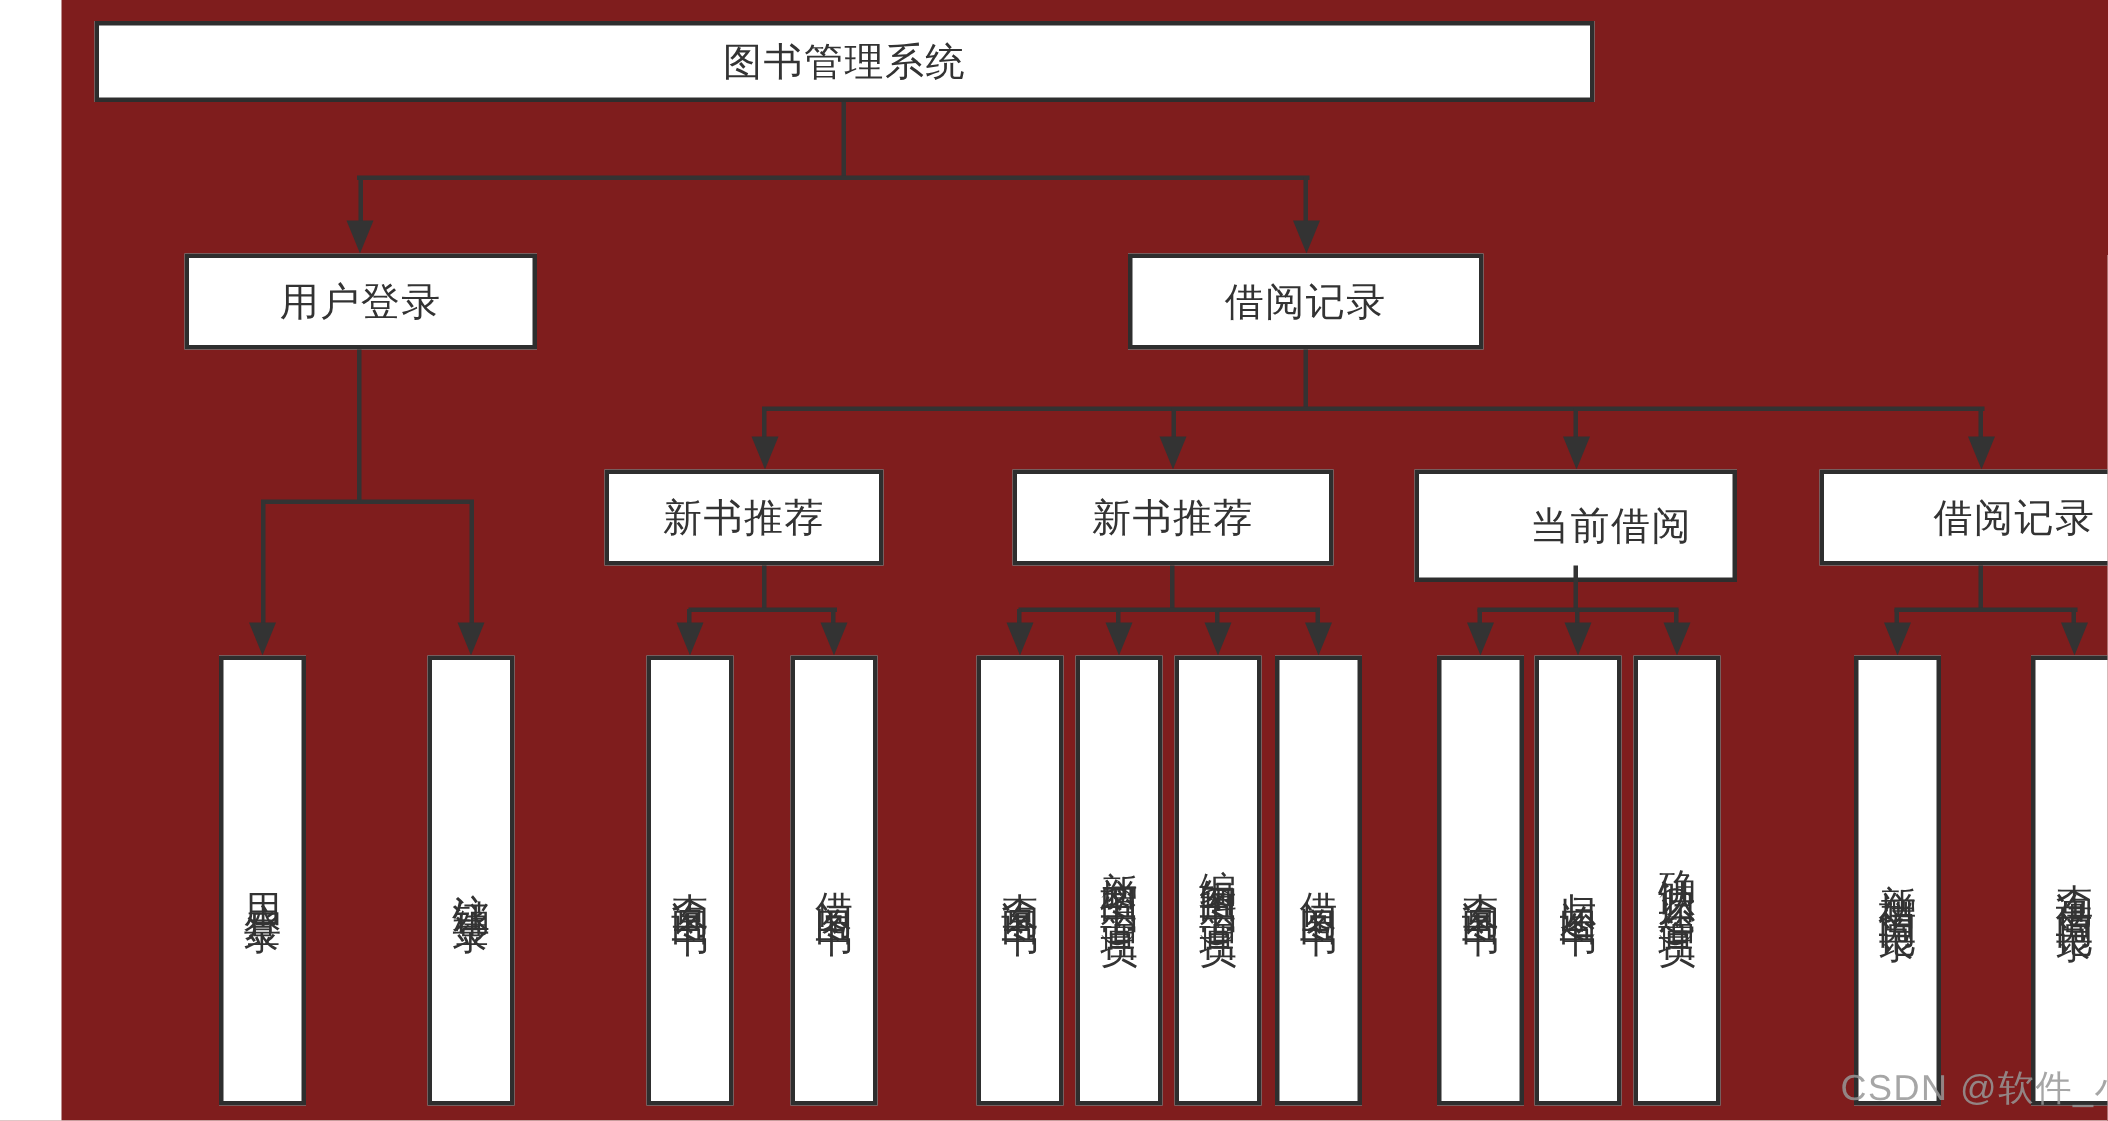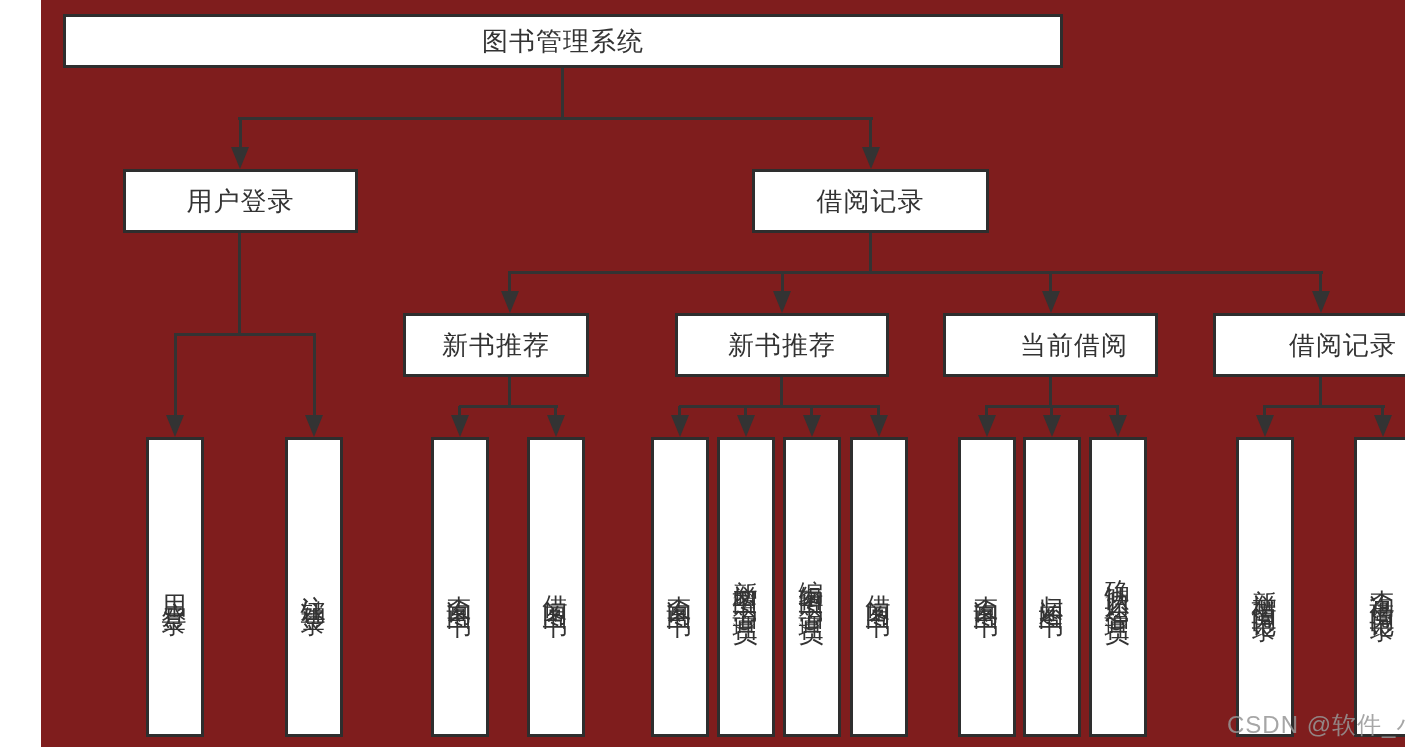--- a/index.html
+++ b/index.html
@@ -85,21 +85,21 @@
   <div class="arrow" style="left:460px; top:291px;"></div>
   <div class="vline" style="left:740px; top:272px; height:22px;"></div>
   <div class="arrow" style="left:732px; top:291px;"></div>
   <div class="vline" style="left:1008px; top:272px; height:22px;"></div>
   <div class="arrow" style="left:1001px; top:291px;"></div>
   <div class="vline" style="left:1278px; top:272px; height:22px;"></div>
   <div class="arrow" style="left:1271px; top:291px;"></div>
 
   <div class="box" style="left:362px; top:313px; width:186px; height:64px;">新书推荐</div>
   <div class="box" style="left:634px; top:313px; width:214px; height:64px;">新书推荐</div>
-  <div class="box" style="left:902px; top:313px; width:215px; height:64px;padding-left:47px;">当前借阅</div>
+  <div class="box" style="left:902px; top:313px; width:215px; height:75px;padding-left:47px;">当前借阅</div>
   <div class="box" style="left:1172px; top:313px; width:260px; height:64px;">借阅记录</div>
 
   <div class="vline" style="left:467px; top:377px; height:31px;"></div>
   <div class="hline" style="left:418px; top:405px; width:99px;"></div>
   <div class="vline" style="left:417px; top:406px; height:12px;"></div>
   <div class="arrow" style="left:410px; top:415px;"></div>
   <div class="vline" style="left:513px; top:406px; height:12px;"></div>
   <div class="arrow" style="left:506px; top:415px;"></div>
 
   <div class="vline" style="left:739px; top:377px; height:31px;"></div>

